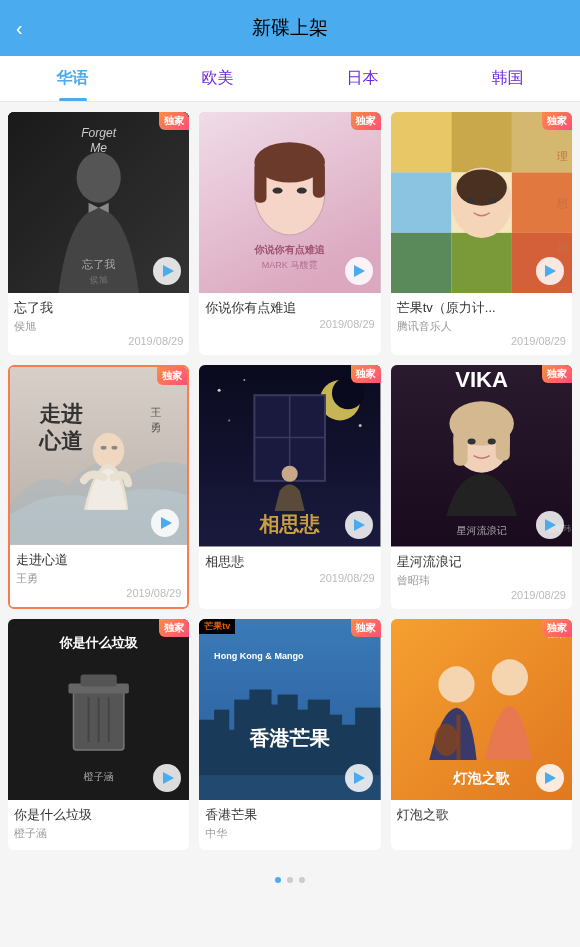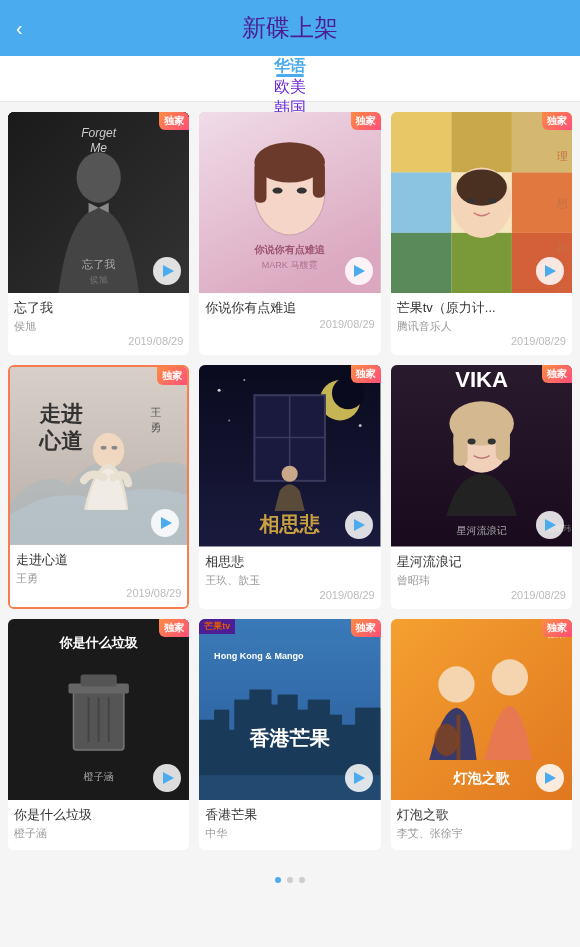--- a/index.html
+++ b/index.html
@@ -23,32 +23,31 @@
       padding: 0 16px;
     }
     .header-back {
       position: absolute;
       left: 16px;
       color: white;
       font-size: 20px;
       cursor: pointer;
     }
     .header-title {
-      color: #4c1d95;
-      font-size: 24px;
+      color: #000000;
+      font-size: 19px;
       font-weight: 500;
     }
 
     
     .tabs {
       background: white;
       display: flex;
       border-bottom: 1px solid #e8e8e8;
       height: 46px;
-      flex-direction: column;
     }
     .tab-item {
       flex: 1;
       display: flex;
       align-items: center;
       justify-content: center;
       font-size: 16px;
       color: #6d28d9;
       cursor: pointer;
       position: relative;
@@ -109,21 +108,21 @@
       font-size: 10px;
       padding: 2px 5px;
       border-radius: 0 0 0 6px;
       z-index: 2;
       font-weight: bold;
     }
     .badge-mango {
       position: absolute;
       top: 0;
       left: 0;
-      background: #4c1d95;
+      background: #000000;
       color: #e65c00;
       font-size: 9px;
       padding: 1px 5px;
       font-weight: bold;
       z-index: 2;
     }
 
     
     .play-btn {
       position: absolute;
@@ -220,24 +219,24 @@
 </div>
 
 <div class="tabs">
   <div class="tab-item active">
     <span>华语</span>
   </div>
   <div class="tab-item">
     <span>欧美</span>
   </div>
   <div class="tab-item">
+    <span>日本</span>
+  </div>
+  <div class="tab-item">
     <span>韩国</span>
-  </div>
-  <div class="tab-item">
-    <span>日本</span>
   </div>
 </div>
 
 <div class="grid-container">
 
   <div class="card">
     <div class="card-thumb">
       <div class="card-thumb-inner forget-me-art">
         <svg class="art-svg" viewBox="0 0 180 180" xmlns="http://www.w3.org/2000/svg">
           <rect width="180" height="180" fill="#111"></rect>
@@ -418,21 +417,20 @@
           <circle cx="30" cy="55" r="1" fill="white" opacity="0.5"></circle>
 
           <text x="90" y="165" fill="#c8a040" font-size="20" text-anchor="middle" font-weight="bold">相思悲</text>
         </svg>
       </div>
       <div class="badge-exclusive">独家</div>
       <div class="play-btn"></div>
     </div>
     <div class="card-info">
       <div class="card-title">相思悲</div>
-      <div class="card-artist">王玖、歆玉</div>
       <div class="card-date">2019/08/29</div>
     </div>
   </div>
 
   <div class="card">
     <div class="card-thumb">
       <div class="card-thumb-inner">
         <svg class="art-svg" viewBox="0 0 180 180" xmlns="http://www.w3.org/2000/svg">
           <defs>
             <linearGradient id="grd6" x1="0" y1="0" x2="0" y2="1">
@@ -563,21 +561,20 @@
 
           <text x="90" y="163" fill="white" font-size="14" font-weight="bold" text-anchor="middle">灯泡之歌</text>
           <text x="155" y="18" fill="rgba(255,255,255,0.8)" font-size="9">独家</text>
         </svg>
       </div>
       <div class="badge-exclusive">独家</div>
       <div class="play-btn"></div>
     </div>
     <div class="card-info">
       <div class="card-title">灯泡之歌</div>
-      <div class="card-artist">李艾、张徐宇</div>
       <div class="card-date"></div>
     </div>
   </div>
 
 </div>
 
 <div class="scroll-hint">
   <div class="scroll-dots">
     <div class="scroll-dot active"></div>
     <div class="scroll-dot"></div>

